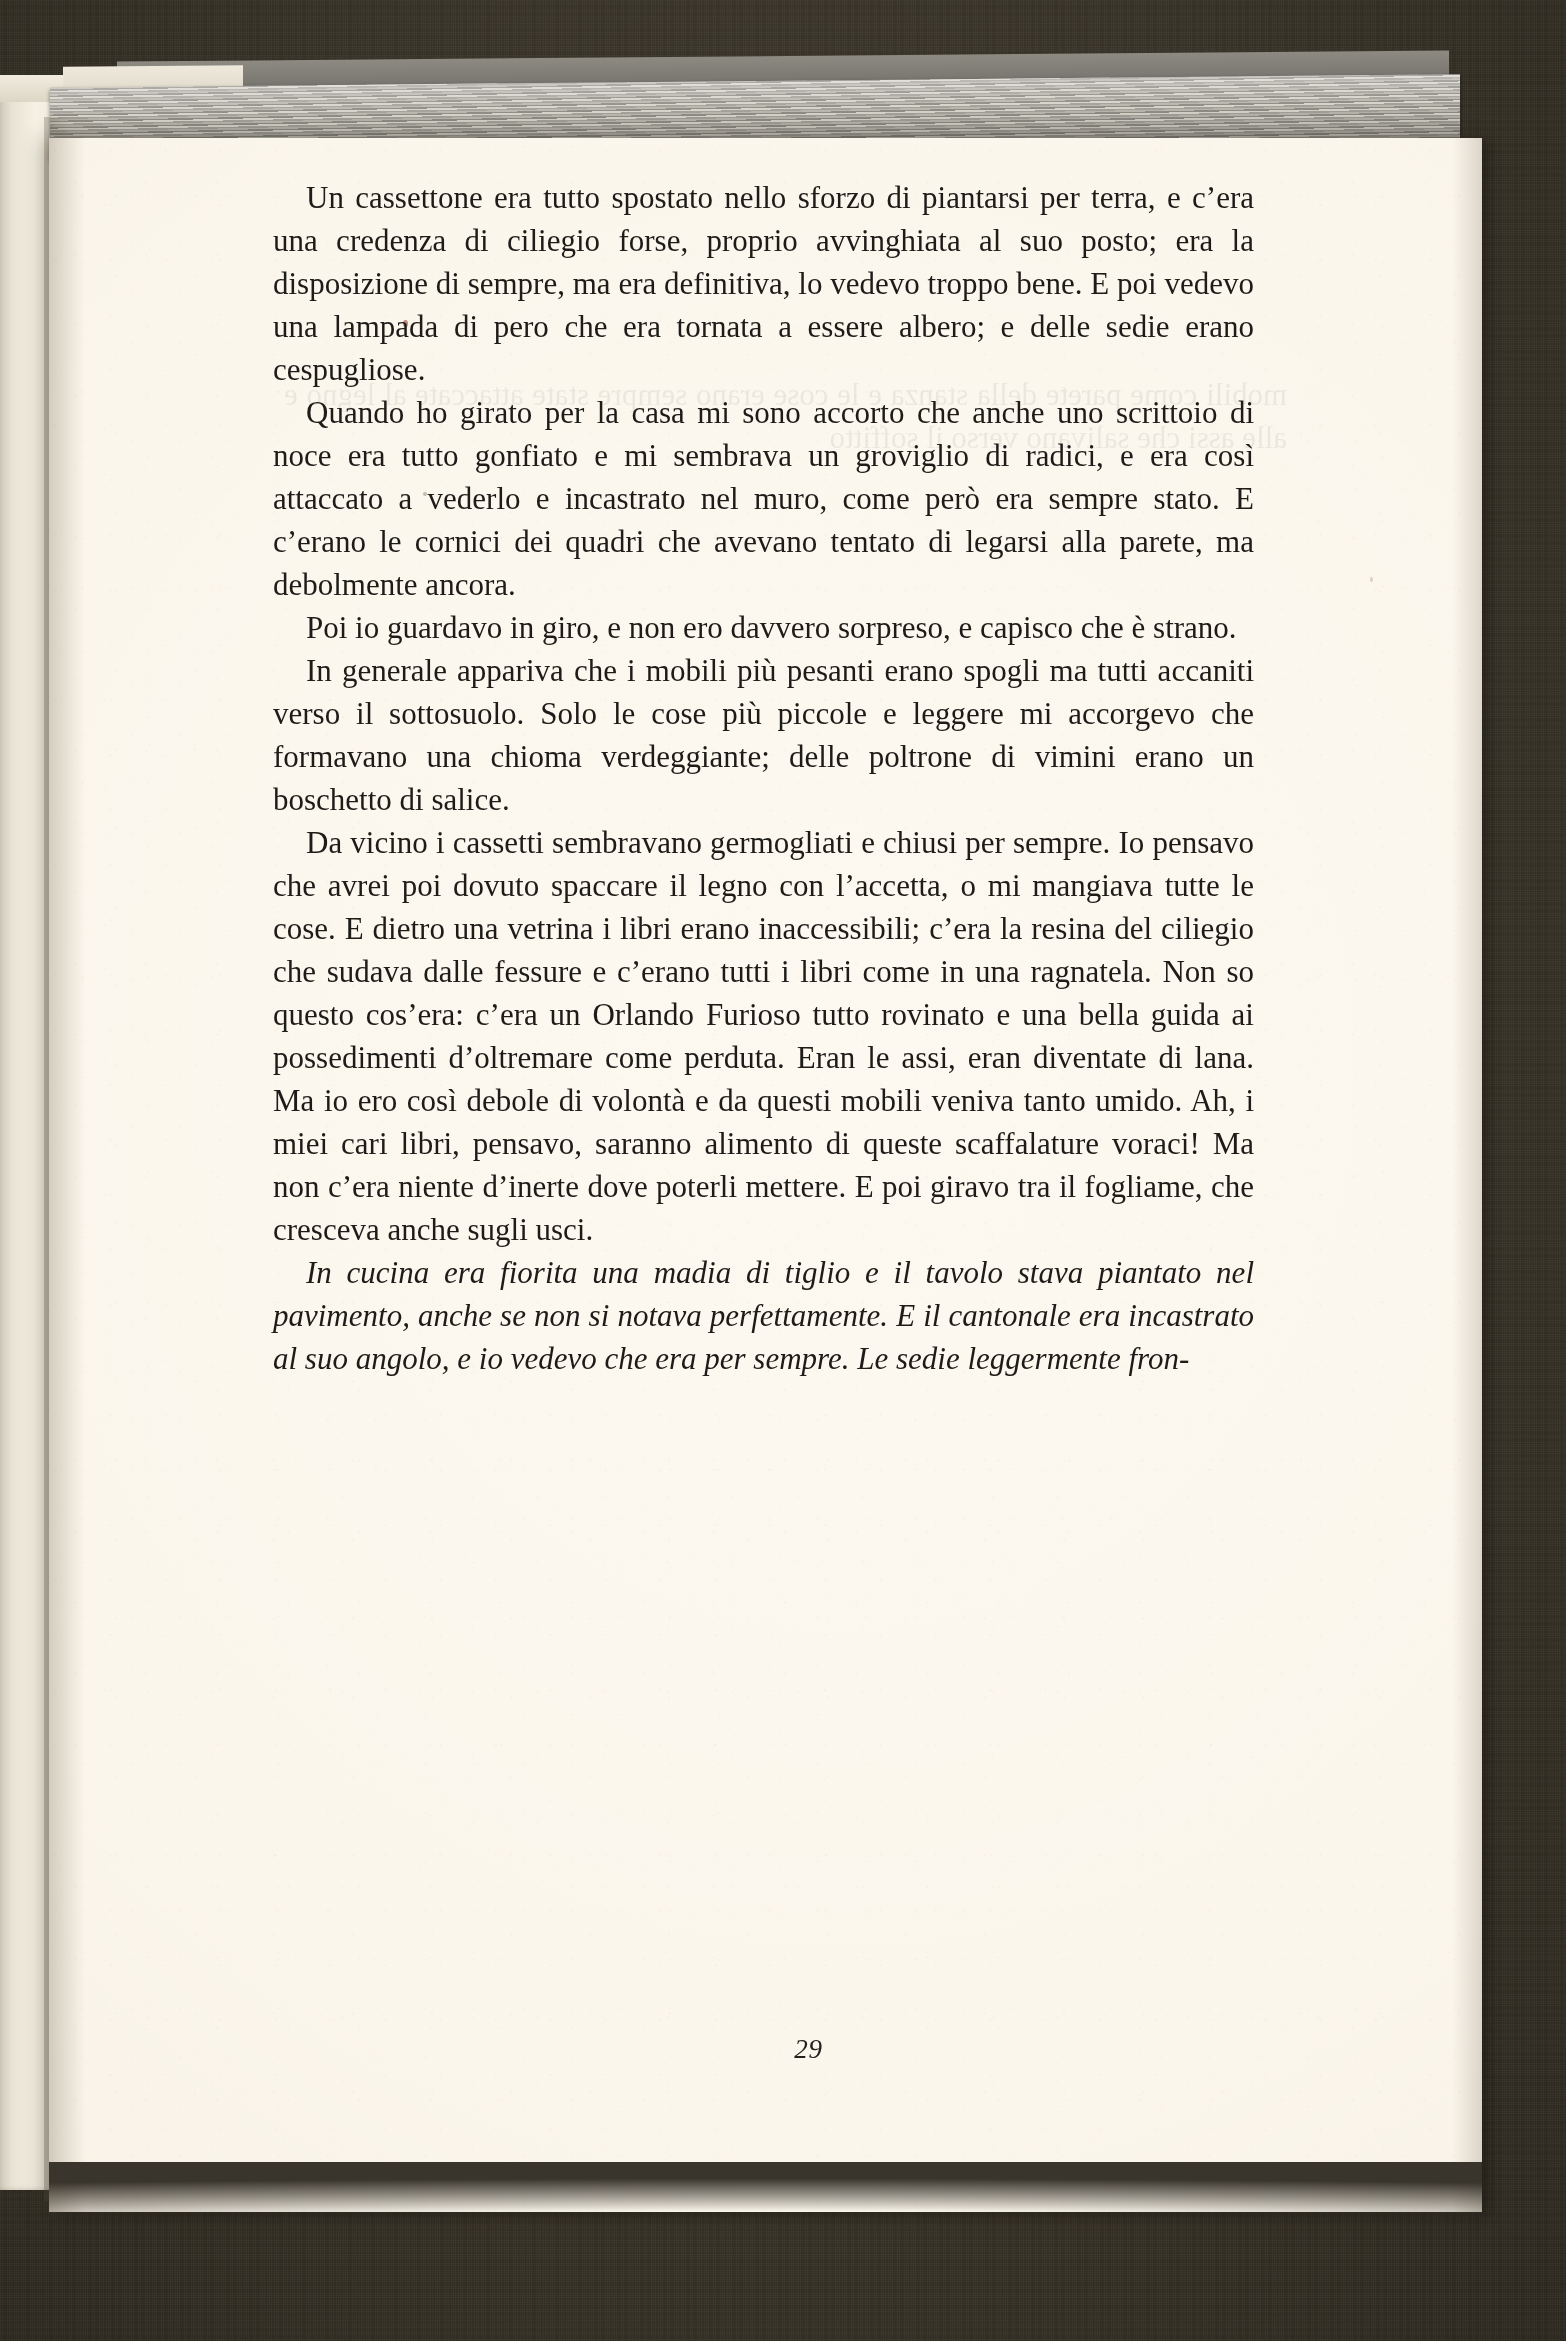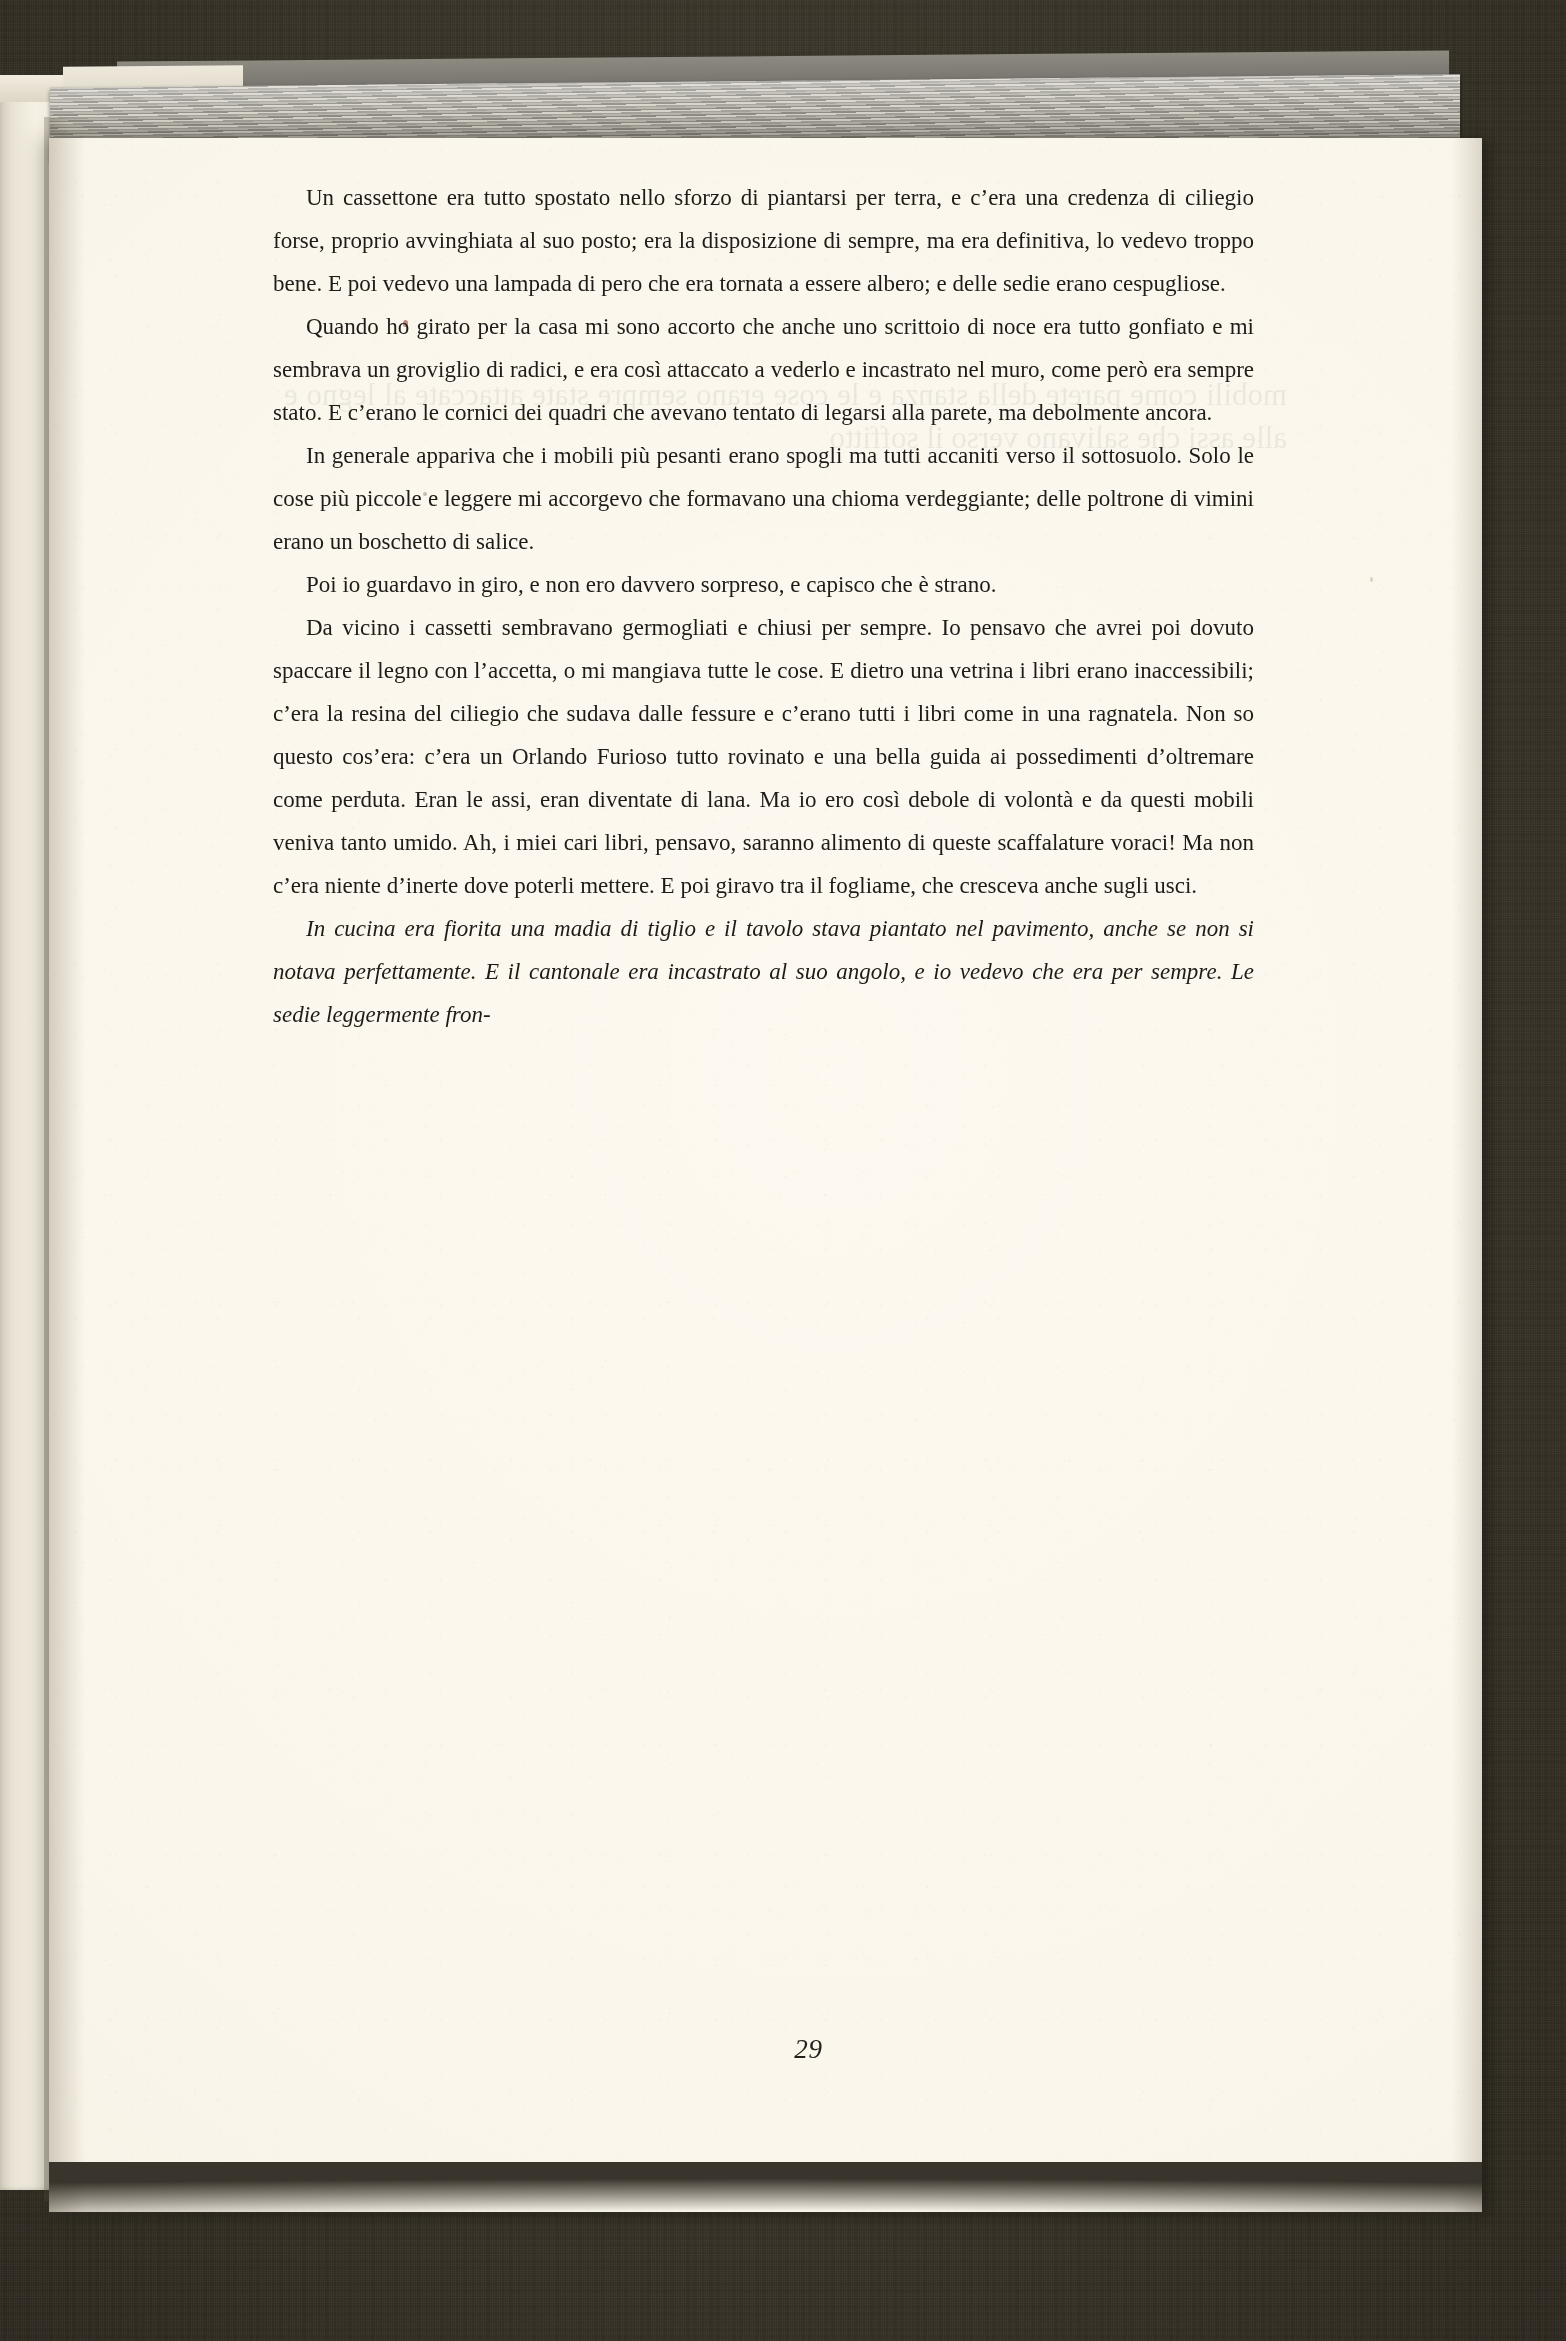--- a/index.html
+++ b/index.html
@@ -91,21 +91,21 @@
   }
   .page-right-shade{
     position:absolute;right:0;top:0;width:30px;height:100%;
     background:linear-gradient(270deg,rgba(110,100,80,.22),rgba(255,255,255,0));
   }
 
   
   .textblock{
     position:absolute;left:224px;top:38px;width:981px;
     color:#1e1c19;
-    font-size:23px;
+    font-size:31px;
     line-height:43px;
     text-align:justify;
     text-justify:inter-word;
     -webkit-font-smoothing:none;
   }
   .textblock p{
     margin:0;
     text-indent:33px;
     text-align:justify;
   }
@@ -160,22 +160,22 @@
 
   <div class="showthrough">mobili come parete della stanza e le cose erano sempre state attaccate al legno e alle assi che salivano verso il soffitto</div>
 
   <div class="spot spot-a"></div>
   <div class="spot spot-b"></div>
   <div class="spot spot-c"></div>
 
   <div class="textblock">
     <p>Un cassettone era tutto spostato nello sforzo di piantarsi per terra, e c’era una credenza di ciliegio forse, proprio avvinghiata al suo posto; era la disposizione di sempre, ma era definitiva, lo vedevo troppo bene. E poi vedevo una lampada di pero che era tornata a essere albero; e delle sedie erano cespugliose.</p>
     <p>Quando ho girato per la casa mi sono accorto che anche uno scrittoio di noce era tutto gonfiato e mi sembrava un groviglio di radici, e era così attaccato a vederlo e incastrato nel muro, come però era sempre stato. E c’erano le cornici dei quadri che avevano tentato di legarsi alla parete, ma debolmente ancora.</p>
+    <p>Poi io guardavo in giro, e non ero davvero sorpreso, e capisco che è strano.</p>
     <p>In generale appariva che i mobili più pesanti erano spogli ma tutti accaniti verso il sottosuolo. Solo le cose più piccole e leggere mi accorgevo che formavano una chioma verdeggiante; delle poltrone di vimini erano un boschetto di salice.</p>
-    <p>Poi io guardavo in giro, e non ero davvero sorpreso, e capisco che è strano.</p>
     <p>Da vicino i cassetti sembravano germogliati e chiusi per sempre. Io pensavo che avrei poi dovuto spaccare il legno con l’accetta, o mi mangiava tutte le cose. E dietro una vetrina i libri erano inaccessibili; c’era la resina del ciliegio che sudava dalle fessure e c’erano tutti i libri come in una ragnatela. Non so questo cos’era: c’era un Orlando Furioso tutto rovinato e una bella guida ai possedimenti d’oltremare come perduta. Eran le assi, eran diventate di lana. Ma io ero così debole di volontà e da questi mobili veniva tanto umido. Ah, i miei cari libri, pensavo, saranno alimento di queste scaffalature voraci! Ma non c’era niente d’inerte dove poterli mettere. E poi giravo tra il fogliame, che cresceva anche sugli usci.</p>
     <p>In cucina era fiorita una madia di tiglio e il tavolo stava piantato nel pavimento, anche se non si notava perfettamente. E il cantonale era incastrato al suo angolo, e io vedevo che era per sempre. Le sedie leggermente fron-</p>
   </div>
 
   <div class="folio">29</div>
 
   <div class="page-bottom-curve"></div>
 </div>
 
 

